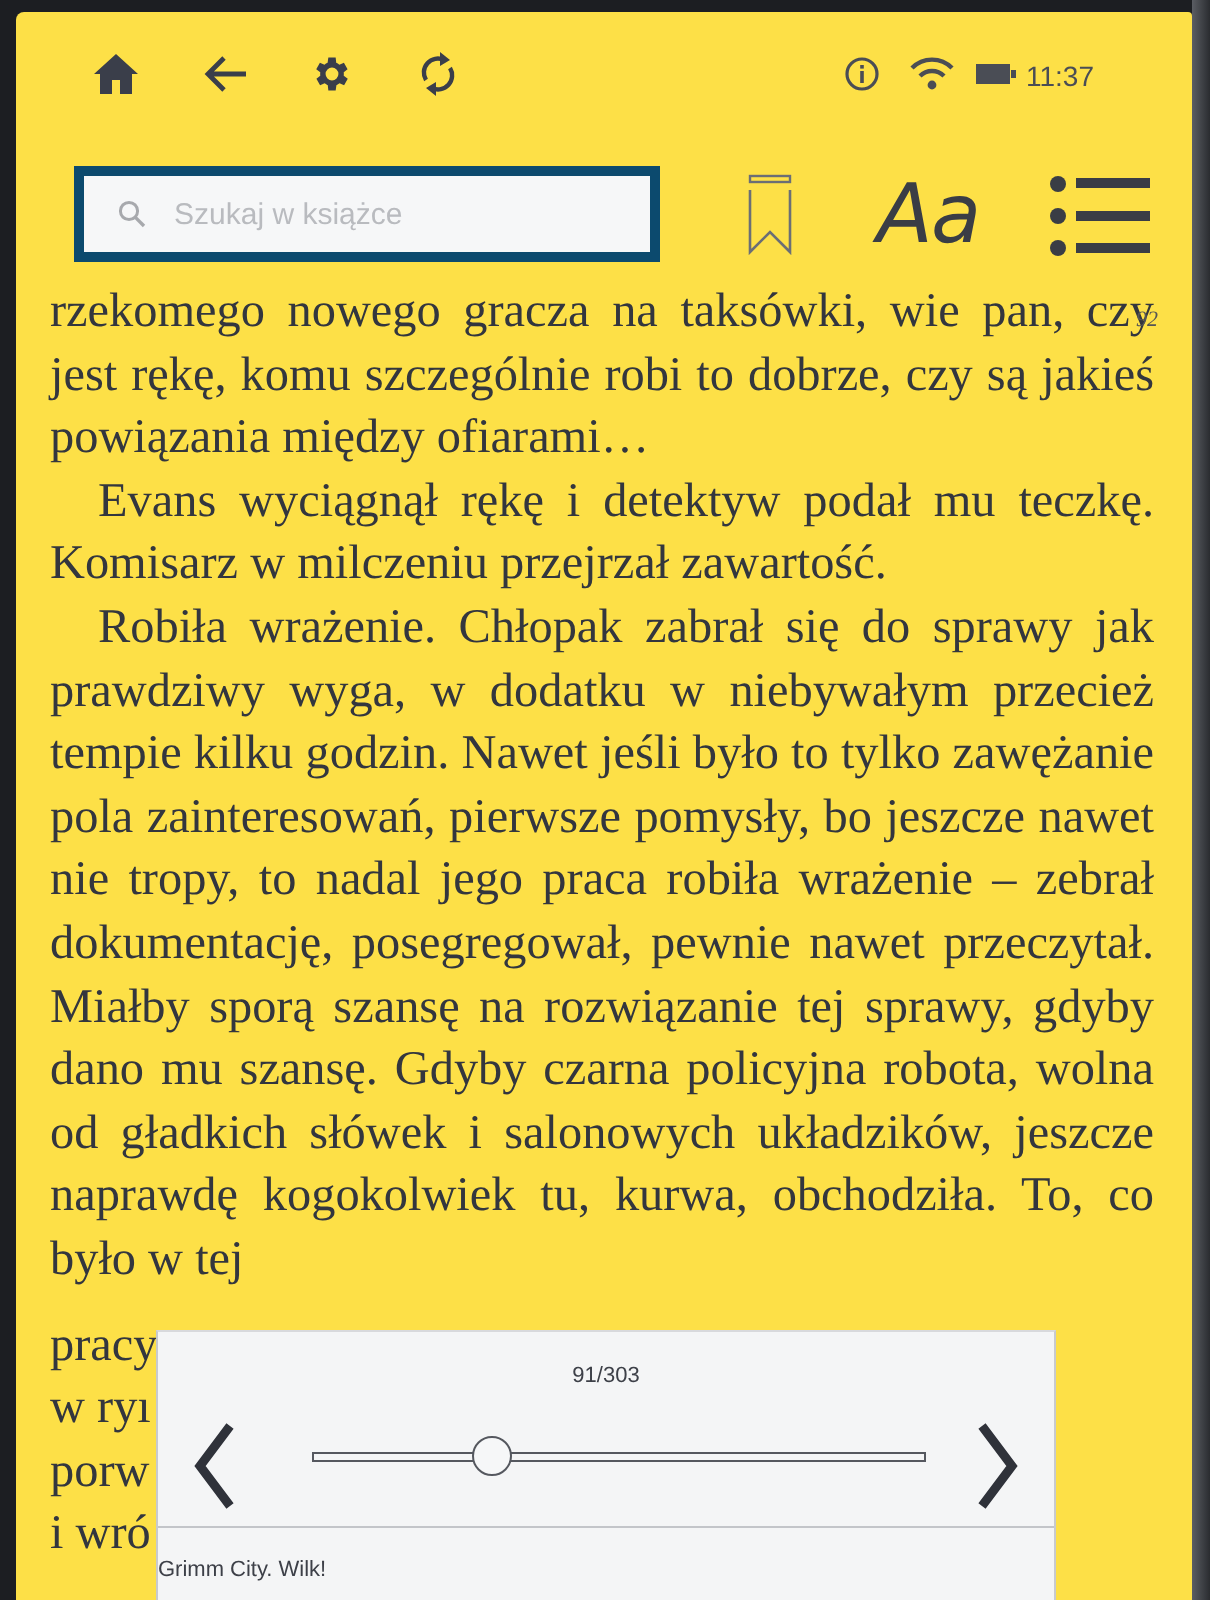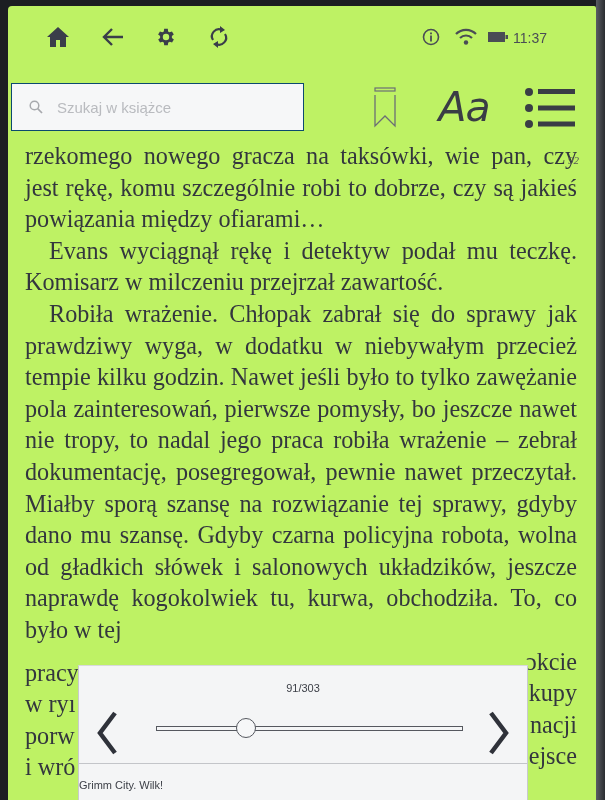--- a/index.html
+++ b/index.html
@@ -1,38 +1,38 @@
 <!DOCTYPE html>
 <html><head>
 <meta charset="utf-8">
 <style>
   * { box-sizing: border-box; margin: 0; padding: 0; }
   html, body { width: 605px; height: 800px; overflow: hidden; background: #1c1e22; }
   body { position: relative; font-family: "Liberation Sans", sans-serif; }
 
   .screen {
     position: absolute; left: 8px; top: 6px; width: 588px; height: 794px;
-    background: #bef264; overflow: hidden; border-radius: 4px 2px 0 0;
+    background: #fde047; overflow: hidden; border-radius: 4px 2px 0 0;
   }
   .right-bezel {
     position: absolute; right: 0; top: 0; width: 9px; height: 800px;
     background: linear-gradient(to right, #5a5d63, #2a2c30);
   }
 
   
   .statusbar { position: absolute; left: 0; top: 0; width: 100%; height: 58px; }
   .sb-icon { position: absolute; top: 20px; width: 26px; height: 22px; display: flex; align-items: center; justify-content: center; }
   .sb-icon svg { display: block; }
   .sb-time { position: absolute; left: 505px; top: 24px; font-size: 14px; color: #4a4d55; }
 
   
   .toolbar { position: absolute; left: 0; top: 58px; width: 100%; height: 72px; }
   .search {
-    position: absolute; left: 3px; top: 19px; width: 293px; height: 48px;
-    border: 1px solid #0c4a6e; background: #f6f7f8;
+    position: absolute; left: 29px; top: 19px; width: 293px; height: 48px;
+    border: 5px solid #0c4a6e; background: #f6f7f8;
     display: flex; align-items: center;
   }
   .search-icon { margin-left: 17px; width: 14px; height: 14px; }
   .search-input {
     margin-left: 14px; border: none; background: transparent; outline: none;
     font-family: "Liberation Sans", sans-serif; font-size: 15px; color: #444;
     width: 220px;
   }
   .search-input::placeholder { color: #b9bbbf; }
   .tb-btn { position: absolute; display: flex; align-items: center; justify-content: center; }
@@ -153,26 +153,20 @@
     <p style="margin-top:4px;">rzekomego nowego gracza na taksówki, wie pan, czy jest rękę, komu szczególnie robi to dobrze, czy są jakieś powiązania między ofiarami…</p>
     <p class="indent">Evans wyciągnął rękę i detektyw podał mu teczkę. Komisarz w milczeniu przejrzał zawartość.</p>
     <p class="indent">Robiła wrażenie. Chłopak zabrał się do sprawy jak prawdziwy wyga, w dodatku w niebywałym przecież tempie kilku godzin. Nawet jeśli było to tylko zawężanie pola zainteresowań, pierwsze pomysły, bo jeszcze nawet nie tropy, to nadal jego praca robiła wrażenie – zebrał dokumentację, posegregował, pewnie nawet przeczytał. Miałby sporą szansę na rozwiązanie tej sprawy, gdyby dano mu szansę. Gdyby czarna policyjna robota, wolna od gładkich słówek i salonowych układzików, jeszcze naprawdę kogokolwiek tu, kurwa, obchodziła. To, co było w tej</p>
     <div style="position:relative; height:130px;">
       <div style="position:absolute; left:0; top:11px;">
         <div>pracy</div>
         <div>w ryı</div>
         <div>porw</div>
         <div>i wró</div>
       </div>
-      <div style="position:absolute; right:0; top:0; text-align:right;">
-        <div>ɔkcie</div>
-        <div>kupy</div>
-        <div>nacji</div>
-        <div>ejsce</div>
-      </div>
     </div>
   </div>
 
   <div class="nav">
     <div class="nav-page">91/303</div>
 
     <div class="nav-arrow" style="left:13px;">
       <svg width="24" height="48" viewBox="0 0 24 48">
           <path d="M20 4 L5 24 L20 44" stroke="#2f323a" stroke-width="4.5" fill="none" stroke-linejoin="miter"></path>
         </svg>

